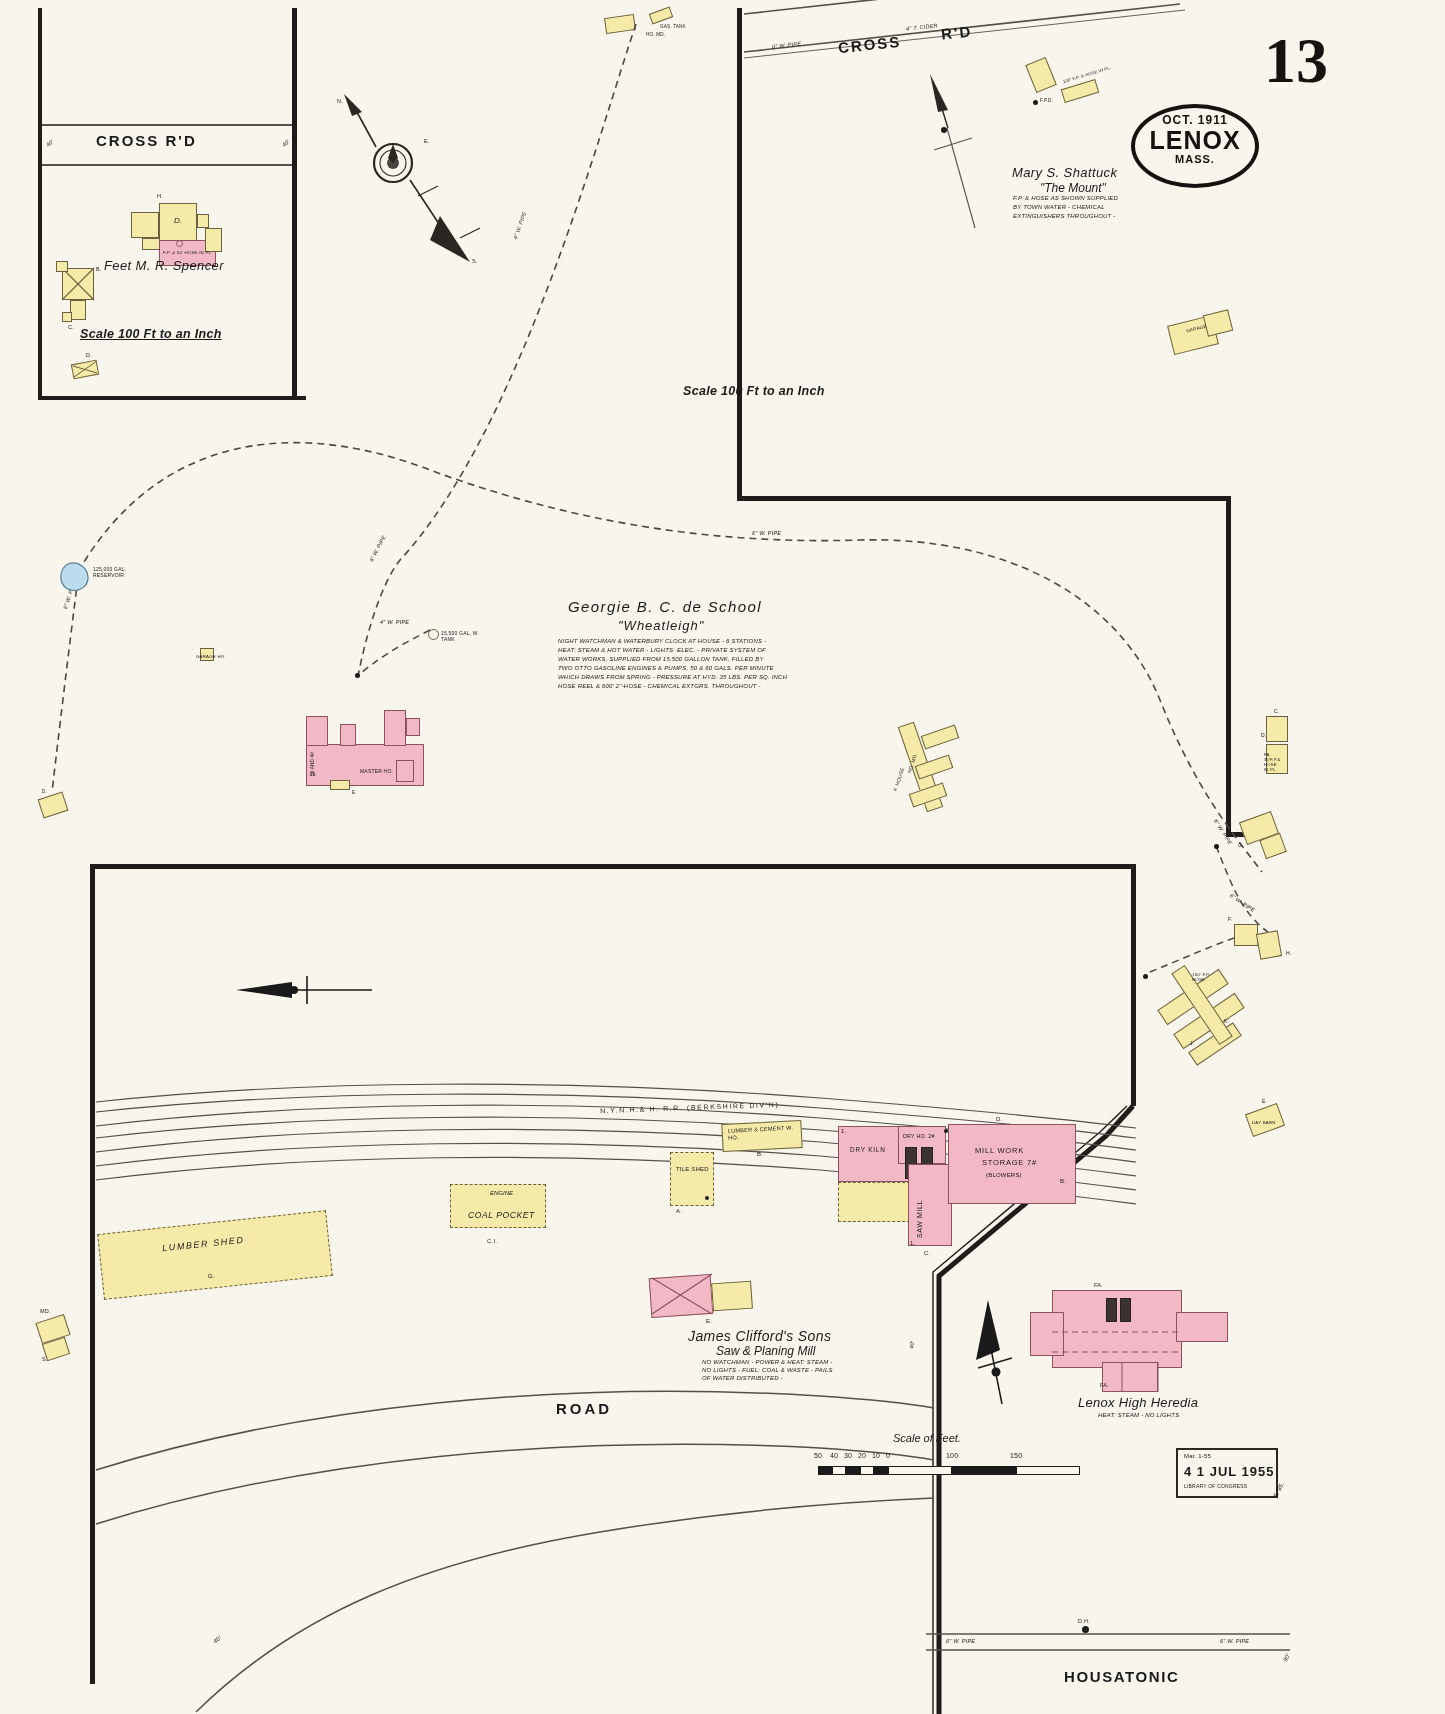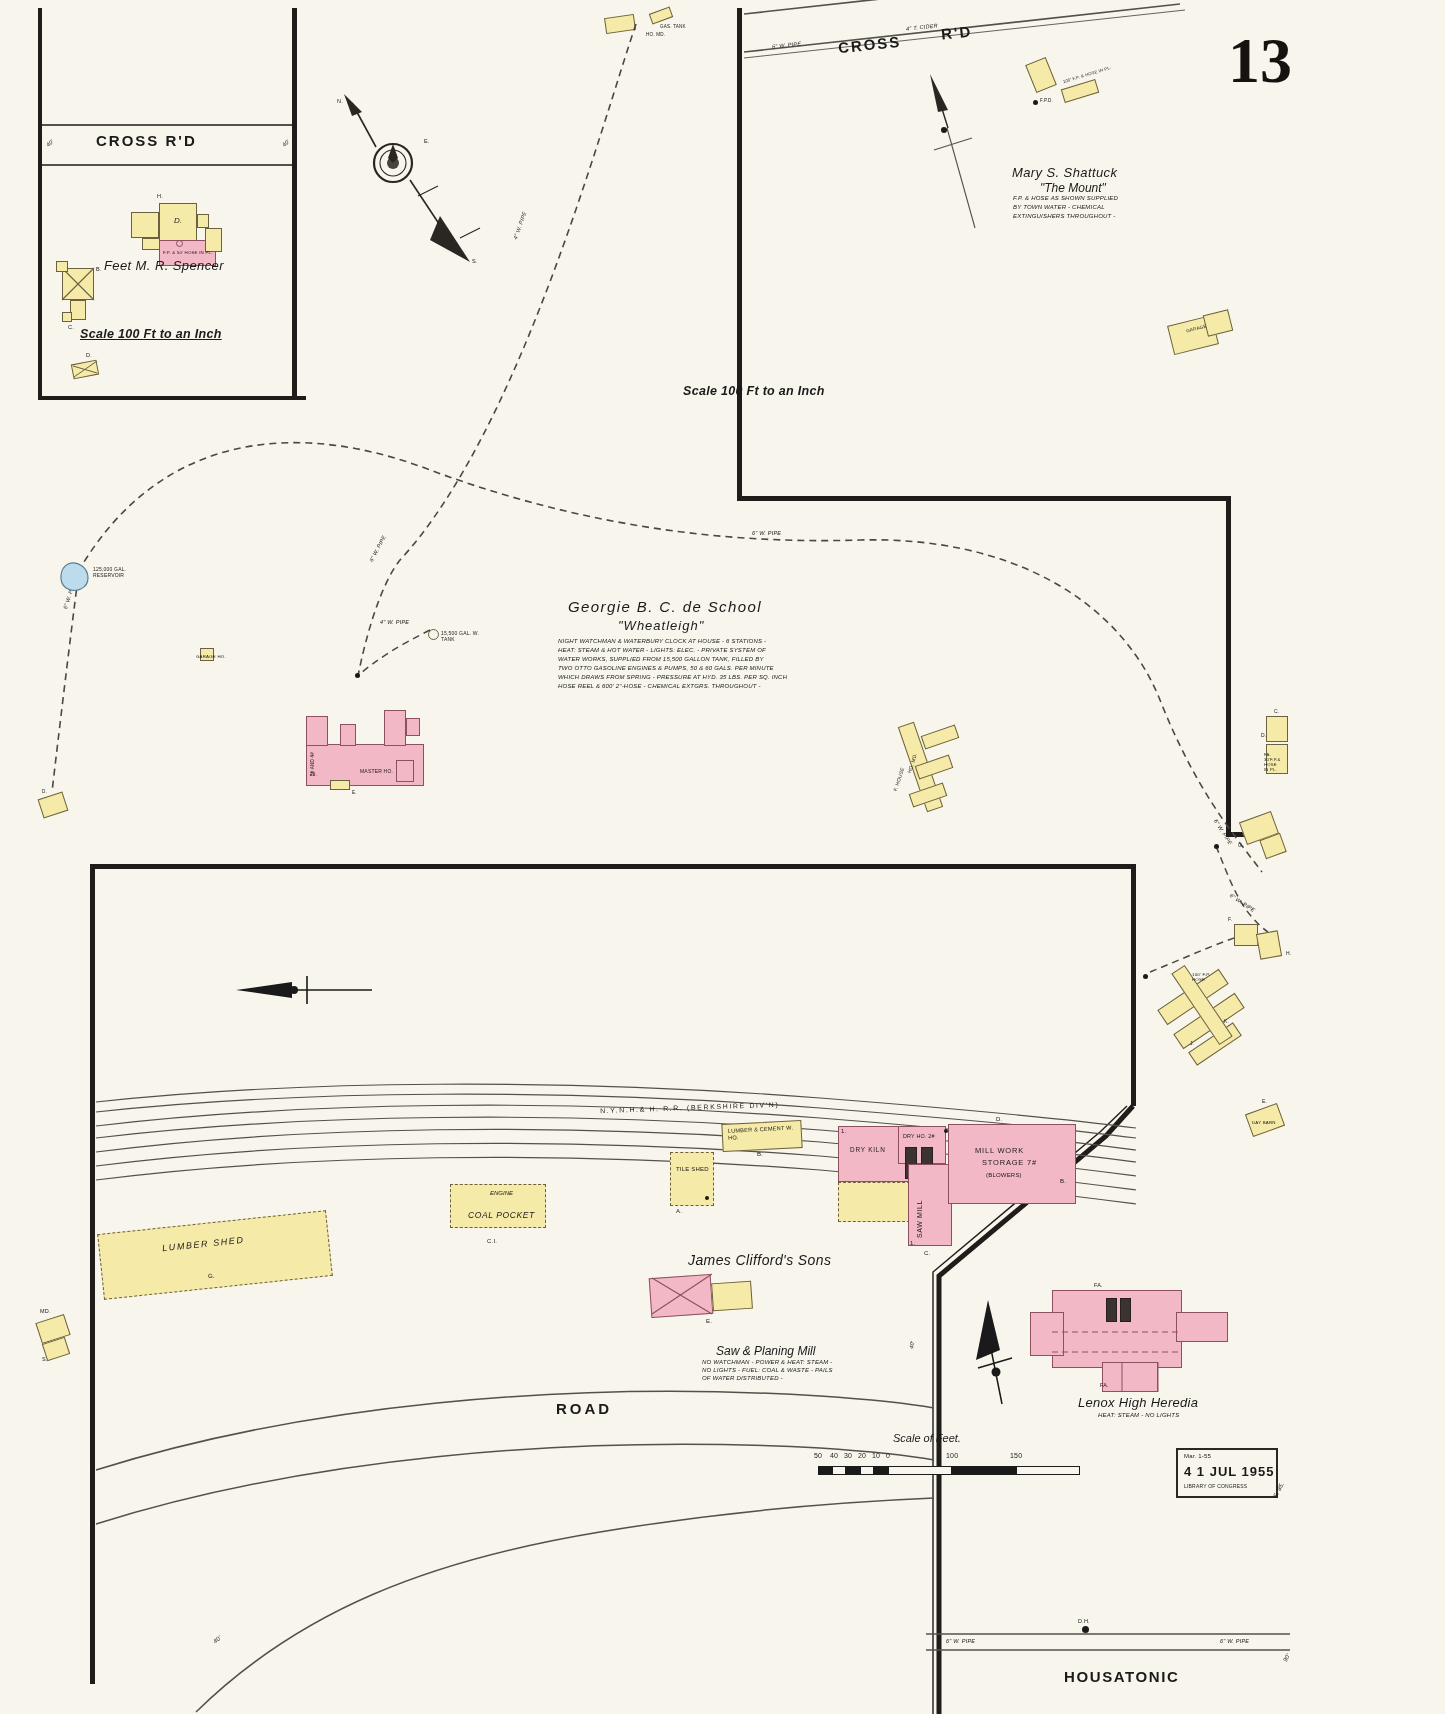--- a/index.html
+++ b/index.html
@@ -11,38 +11,43 @@
   
   .bldgY{position:absolute;background:#f6eaa8;border:1.2px solid #6b6140;box-sizing:border-box;}
   .bldgP{position:absolute;background:#f3b8c6;border:1.2px solid #8c5060;box-sizing:border-box;}
   .bldgYd{position:absolute;background:#f6eaa8;border:1.3px dashed #6b6140;box-sizing:border-box;}
   .bldgDk{position:absolute;background:#3a3330;border:1px solid #26211f;box-sizing:border-box;}
   .hvy{position:absolute;background:#1f1c1a;}
   .thin{position:absolute;background:#55504c;}
   .dot{position:absolute;border-radius:50%;background:#1a1a1a;}
   .circ{position:absolute;border-radius:50%;border:1.4px solid #8c5060;box-sizing:border-box;}
   svg{position:absolute;top:0;left:0;overflow:visible;}
-  .sheetno{position:absolute;font-family:"Liberation Serif",serif;font-weight:bold;}
+  .sheetno{position:absolute;font-family:"Liberation Serif",serif;font-weight:bold;margin-left:36px;}
   .cart{position:absolute;border:4px solid #15120f;border-radius:50%;text-align:center;background:transparent;}
   .cart div{font-family:"Liberation Sans",sans-serif;color:#15120f;letter-spacing:1px;}
   .stamp{position:absolute;border:2px solid #2a2622;background:#f7f5ec;}
   .scalebar{position:absolute;}
   .sb-seg{position:absolute;height:9px;box-sizing:border-box;border:1.2px solid #1a1a1a;}
   .tiny{font-size:5.5px;letter-spacing:.2px;}
   .tiny6{font-size:6px;letter-spacing:.2px;}
   .tiny7{font-size:7px;}
   .rot{transform-origin:0 0;}
 </style>
 </head>
 <body>
 
 <div id="sheet">
 
   <div class="sheetno" style="left:1228px;top:24px;font-size:64px;color:#15120f;">13</div>
 
+  <div class="cart" style="left:1131px;top:104px;width:120px;height:76px;">
+    <div style="font-size:12px;margin-top:5px;font-weight:bold;">OCT. 1911</div>
+    <div style="font-size:25px;font-weight:bold;line-height:26px;">LENOX</div>
+    <div style="font-size:11px;font-weight:bold;">MASS.</div>
+  </div>
 
   <div class="hvy" style="left:38px;top:8px;width:4px;height:392px;"></div>
   <div class="hvy" style="left:38px;top:396px;width:268px;height:4px;"></div>
   <div class="hvy" style="left:292px;top:8px;width:5px;height:392px;"></div>
 
   <div class="thin" style="left:42px;top:124px;width:250px;height:1.6px;"></div>
   <div class="thin" style="left:42px;top:164px;width:250px;height:1.6px;"></div>
   <div class="lbl blk" style="left:96px;top:132px;font-size:15px;letter-spacing:2px;">CROSS   R'D</div>
   <div class="lbl tiny ital" style="left:46px;top:140px;transform:rotate(-42deg);">40'</div>
   <div class="lbl tiny ital" style="left:282px;top:140px;transform:rotate(-42deg);">40'</div>
@@ -311,21 +316,21 @@
   <div class="lbl tiny" style="left:1060px;top:1178px;font-size:6px;">B.</div>
 
   <div class="bldgP" style="left:650px;top:1276px;width:62px;height:40px;transform:rotate(-4deg);"></div>
   <svg width="1445" height="1714" style="pointer-events:none;">
     <line x1="652" y1="1278" x2="712" y2="1314" stroke="#8c5060" stroke-width="1.1"></line>
     <line x1="712" y1="1274" x2="652" y2="1314" stroke="#8c5060" stroke-width="1.1"></line>
   </svg>
   <div class="bldgY" style="left:712px;top:1282px;width:40px;height:28px;transform:rotate(-4deg);"></div>
   <div class="lbl tiny" style="left:706px;top:1318px;font-size:6px;">E.</div>
 
-  <div class="lbl ital" style="left:688px;top:1252px;font-size:14px;letter-spacing:.4px;">James Clifford's Sons</div>
+  <div class="lbl ital" style="left:688px;top:1328px;font-size:14px;letter-spacing:.4px;">James Clifford's Sons</div>
   <div class="lbl ital" style="left:716px;top:1344px;font-size:12px;">Saw &amp; Planing Mill</div>
   <div class="lbl tiny6 ital" style="left:702px;top:1359px;">NO WATCHMAN - POWER &amp; HEAT: STEAM -</div>
   <div class="lbl tiny6 ital" style="left:702px;top:1367px;">NO LIGHTS - FUEL: COAL &amp; WASTE - PAILS</div>
   <div class="lbl tiny6 ital" style="left:702px;top:1375px;">OF WATER DISTRIBUTED -</div>
 
   <svg width="1445" height="1714" style="pointer-events:none;">
     <path d="M96 1470 C300 1406 560 1380 820 1396 C880 1400 912 1404 934 1408" fill="none" stroke="#55504c" stroke-width="1.5"></path>
     <path d="M96 1524 C300 1460 560 1434 820 1448 C880 1452 912 1456 934 1460" fill="none" stroke="#55504c" stroke-width="1.5"></path>
     <path d="M196 1712 C300 1610 430 1560 600 1532 C720 1512 840 1502 934 1498" fill="none" stroke="#55504c" stroke-width="1.5"></path>
   </svg>

